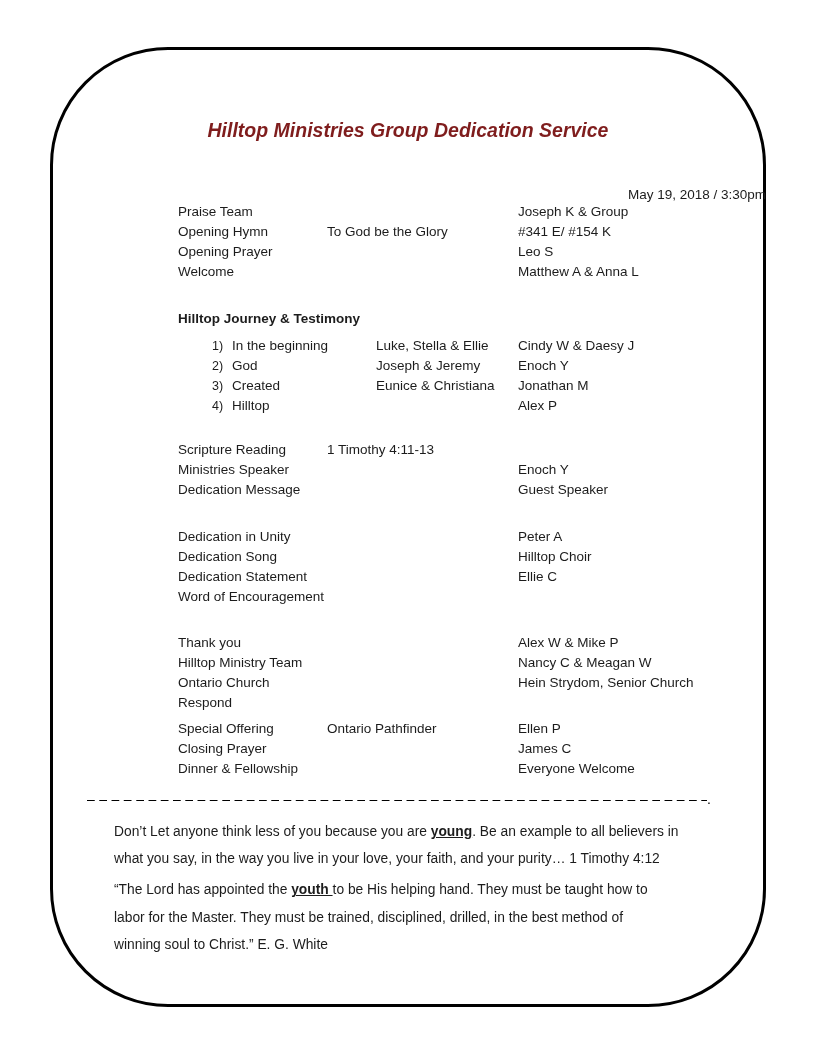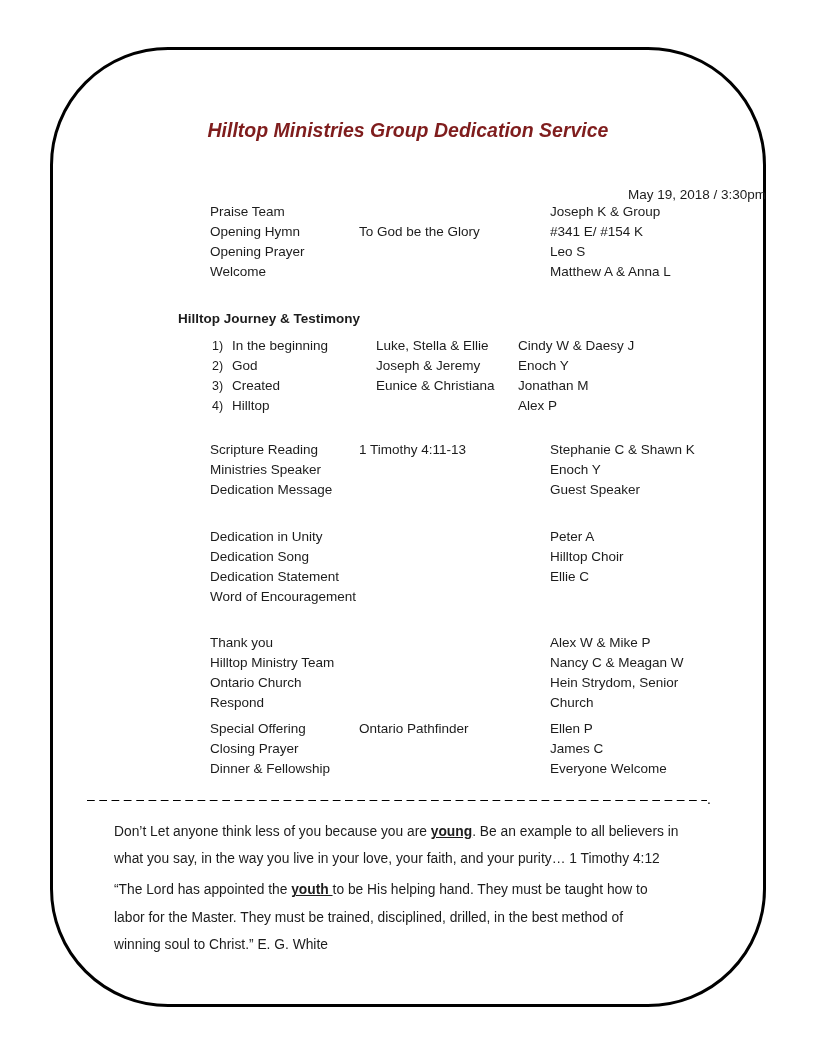--- a/index.html
+++ b/index.html
@@ -41,21 +41,20 @@
   .section {
     position: absolute;
     left: 178px;
     width: 540px;
     font-size: 13.5px;
   }
   .row {
     display: grid;
     grid-template-columns: 149px 191px 1fr;
     line-height: 20px;
-    margin-left: 32px;
   }
   .heading {
     position: absolute;
     left: 178px; top: 309px;
     font-size: 13.5px;
     font-weight: bold;
     line-height: 20px;
   }
   .jlist {
     position: absolute;
@@ -151,21 +150,20 @@
       <span>Hilltop</span>
       <span></span>
       <span>Alex P</span>
     </div>
   </div>
 
   <div class="section" style="top:440px">
     <div class="row">
       <span>Scripture Reading</span>
       <span>1 Timothy 4:11-13</span>
-      <span>Stephanie C &amp; Shawn K</span>
     </div>
     <div class="row">
       <span>Ministries Speaker</span>
       <span></span>
       <span>Enoch Y</span>
     </div>
     <div class="row">
       <span>Dedication Message</span>
       <span></span>
       <span>Guest Speaker</span>

